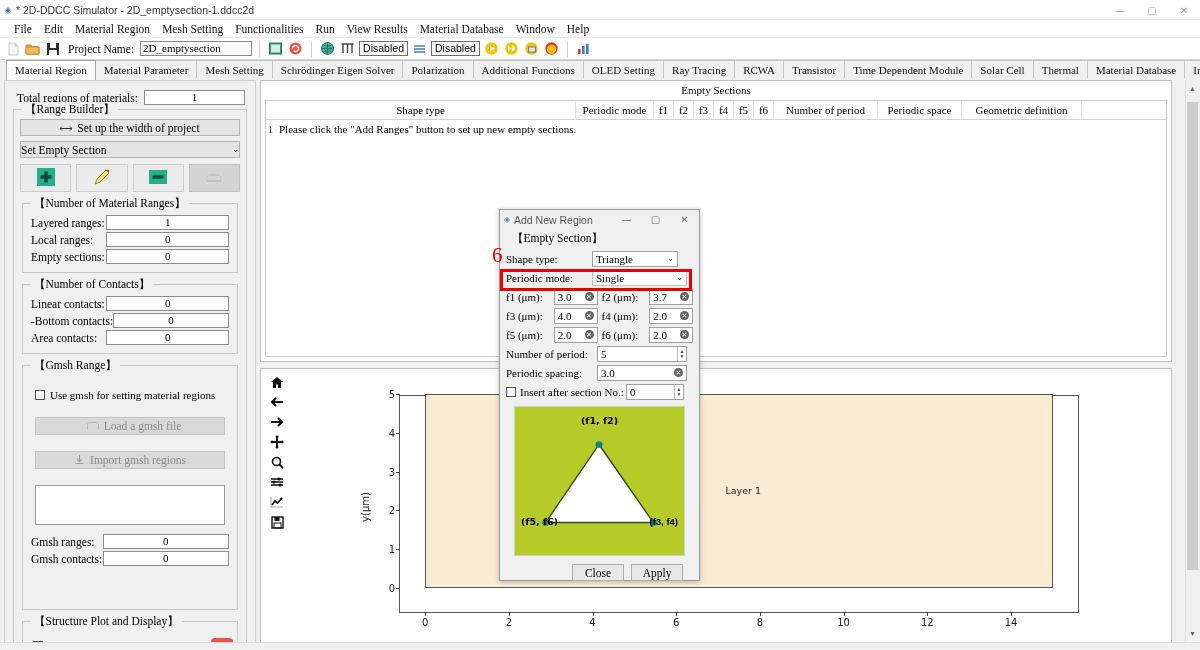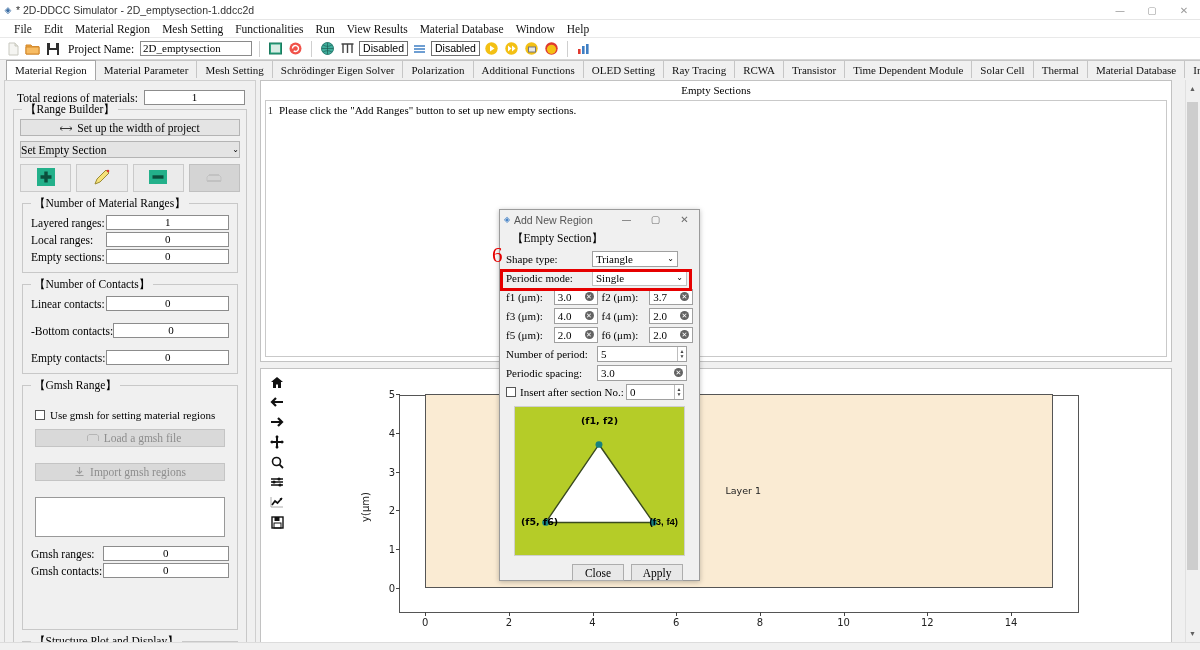--- a/index.html
+++ b/index.html
@@ -365,37 +365,37 @@
           <div class="fieldbox" style="width:140px;">0</div>
         </div>
       </div>
 
       <div class="groupbox" style="margin:11px 2px 3px 2px; padding-top:9px;">
         <span class="grouplabel">【Number of Contacts】</span>
         <div class="fieldrow" style="margin:2px 2px;">
           <span class="fieldlabel" style="width:86px;">Linear contacts:</span>
           <div class="fieldbox" style="width:140px;">0</div>
         </div>
-        <div class="fieldrow" style="margin:12px 2px;">
+        <div class="fieldrow" style="margin:2px 2px;">
           <span class="fieldlabel" style="width:86px;">-Bottom contacts:</span>
           <div class="fieldbox" style="width:140px;">0</div>
         </div>
         <div class="fieldrow" style="margin:2px 2px;">
-          <span class="fieldlabel" style="width:86px;">Empty contacts:</span>
+          <span class="fieldlabel" style="width:86px;">Area contacts:</span>
           <div class="fieldbox" style="width:140px;">0</div>
         </div>
       </div>
 
       <div class="groupbox" style="margin:11px 2px 3px 2px; padding-top:9px; height:245px;">
         <span class="grouplabel">【Gmsh Range】</span>
         <div class="chkrow" style="margin-top:14px;">
           <span class="chk"></span>
           <span>Use gmsh for setting material regions</span>
         </div>
-        <div class="gbtn" style="margin-top:8px;padding-left:8px;">
+        <div class="gbtn" style="margin-top:16px;padding-left:8px;">
           <span>
             <svg width="12" height="8" viewBox="0 0 12 8">
                 <path d="M.5 7V2l1.5-1.5h8L11.5 2v5" fill="none" stroke="#b5b5b5"></path>
               </svg>
           </span>
           <span>Load a gmsh file</span>
         </div>
         <div class="gbtn" style="margin-top:16px;">
           <span>
             <svg width="11" height="11" viewBox="0 0 11 11">
@@ -427,20 +427,33 @@
       </div>
 
     </div>
   </div>
 
   <div class="rightarea">
 
     <div class="sectionpanel">
       <div class="sectiontitle">Empty Sections</div>
       <div class="tablewrap">
+        <div class="thead">
+          <div class="th" style="width:310px;">Shape type</div>
+          <div class="th" style="width:78px;">Periodic mode</div>
+          <div class="th" style="width:20px;">f1</div>
+          <div class="th" style="width:20px;">f2</div>
+          <div class="th" style="width:20px;">f3</div>
+          <div class="th" style="width:20px;">f4</div>
+          <div class="th" style="width:20px;">f5</div>
+          <div class="th" style="width:20px;">f6</div>
+          <div class="th" style="width:104px;">Number of period</div>
+          <div class="th" style="width:84px;">Periodic space</div>
+          <div class="th" style="width:120px;">Geometric definition</div>
+        </div>
         <div class="trow">
           <span class="rowidx">1</span>
           <span class="rowmsg">Please click the "Add Ranges" button to set up new empty sections.</span>
         </div>
       </div>
     </div>
 
     <div class="plotpanel">
       <div class="mpltoolbar">
         <div class="mplbtn">

